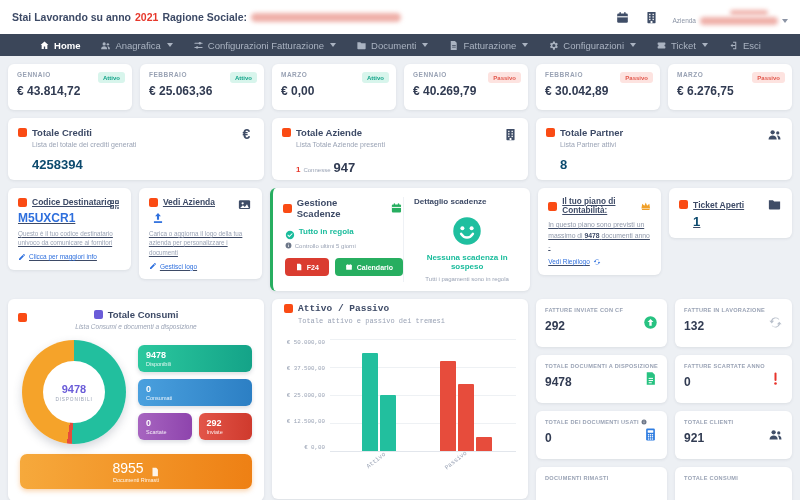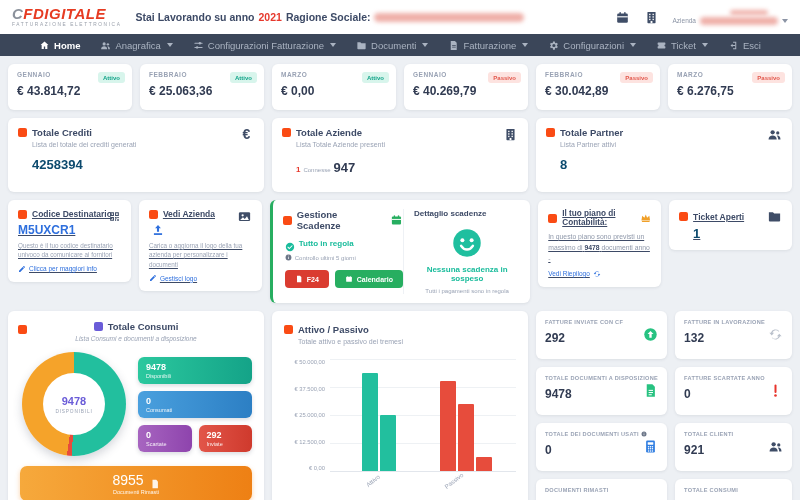--- a/index.html
+++ b/index.html
@@ -39,21 +39,21 @@
 
   .row1 { display:grid; grid-template-columns:repeat(6,1fr); gap:8px; margin-bottom:8px; }
   .mcard { padding:7px 9px; height:46px; }
   .mon { font-size:6.5px; font-weight:bold; letter-spacing:.5px; color:#99a2b4; }
   .mval { font-size:12px; font-weight:bold; color:#313b52; margin-top:6px; }
   .badge { position:absolute; top:8px; right:7px; font-size:6px; font-weight:bold; padding:2.5px 5px; border-radius:3px; }
   .badge.attivo { background:#d8f5ec; color:#12a489; }
   .badge.passivo { background:#fde3e0; color:#e2574b; }
 
   .row2 { display:grid; grid-template-columns:repeat(3,1fr); gap:8px; margin-bottom:8px; }
-  .scard { padding:9px 10px; height:74px; }
+  .scard { padding:9px 10px; height:62px; }
   .title-row { display:flex; align-items:center; gap:5px; }
   .sq { width:9px; height:9px; border-radius:2px; background:#fa4b14; flex:none; }
   .sq.purple { background:#6a5cd8; }
   .ctitle { font-size:9.5px; font-weight:bold; color:#3d4a66; }
   .csub { font-size:7px; color:#9aa3b5; margin:3px 0 0 14px; }
   .cval { font-size:13px; font-weight:bold; color:#0c4a6e; margin:9px 0 0 14px; }
   .corner-icon { position:absolute; top:9px; right:10px; width:15px; height:15px; color:#3f4d67; }
   .corner-icon svg { width:100%; height:100%; }
   .corner-icon.euro { font-size:14px; font-weight:bold; text-align:center; line-height:15px; }
   .conn-row { display:flex; align-items:baseline; gap:3px; margin:12px 0 0 14px; }
@@ -124,21 +124,21 @@
   .chip.blue { background:linear-gradient(90deg,#4aa0de,#2c7fc4); }
   .chip.purple { background:linear-gradient(90deg,#a765c0,#8e44ad); }
   .chip.red { background:linear-gradient(90deg,#e25549,#cf3a2d); }
   .orange-bar { margin-top:10px; background:linear-gradient(90deg,#f6a93c,#ee8014); border-radius:7px; padding:6px 0; display:flex; flex-direction:column; align-items:center; box-shadow:0 2px 5px rgba(238,128,20,.35); }
   .ob-top { display:flex; align-items:center; gap:6px; }
   .ob-val { font-size:14px; font-weight:normal; color:#fff; }
   .ob-ic { width:10px; height:10px; color:#fff; opacity:.9; }
   .ob-ic svg { width:100%; height:100%; }
   .ob-lab { font-size:5.5px; color:#fff; margin-top:1px; opacity:.92; }
 
-  .chartcard { padding:13px 12px; height:194px; }
+  .chartcard { padding:4px 12px; height:194px;font-family:Liberation Mono, monospace; }
   .chart-sub { font-size:7px; color:#9aa3b5; margin:3px 0 0 14px; }
   .chart-area { display:flex; margin-top:14px; }
   .ylabels { width:46px; display:flex; flex-direction:column; justify-content:space-between; text-align:right; padding-right:5px; font-size:5.8px; color:#9aa3b5; height:112px; flex:none; }
   .plot { flex:1; position:relative; height:112px; }
   .gridline { position:absolute; left:0; right:0; height:1px; background:#eef1f4; }
   .gridline.base { background:#e2e6ec; }
   .bargroup { position:absolute; bottom:0; display:flex; align-items:flex-end; gap:2px; height:100%; }
   .bargroup.g0 { left:17%; }
   .bargroup.g1 { left:59%; }
   .bar { width:16px; border-radius:1px 1px 0 0; }
@@ -152,24 +152,20 @@
   .mini-label .ii { width:6px; height:6px; color:#6c7688; flex:none; }
   .mini-label .ii svg { width:100%; height:100%; }
   .mini-val { font-size:12px; font-weight:bold; color:#313b52; margin-top:6px; }
   .mini-ic { position:absolute; right:9px; top:16px; width:15px; height:15px; }
   .mini-ic svg { width:100%; height:100%; }
 </style>
 </head>
 <body>
 
 <div class="header">
-  <div class="logo">
-    <div class="logo-main"><span class="c">C</span><span>FDIGITALE</span></div>
-    <div class="logo-sub">FATTURAZIONE ELETTRONICA</div>
-  </div>
   <div class="work-text">
     <span>Stai Lavorando su anno</span>
     <span class="year">2021</span>
     <span>Ragione Sociale:</span>
     <span class="redact"></span>
   </div>
   <div class="header-right">
     <span class="hicon"><svg viewBox="0 0 24 24" fill="currentColor" xmlns="http://www.w3.org/2000/svg">
           <rect x="3.5" y="5.5" width="17" height="15" rx="2"></rect>
           <rect x="7" y="3" width="2.4" height="5" rx="1.2"></rect>

